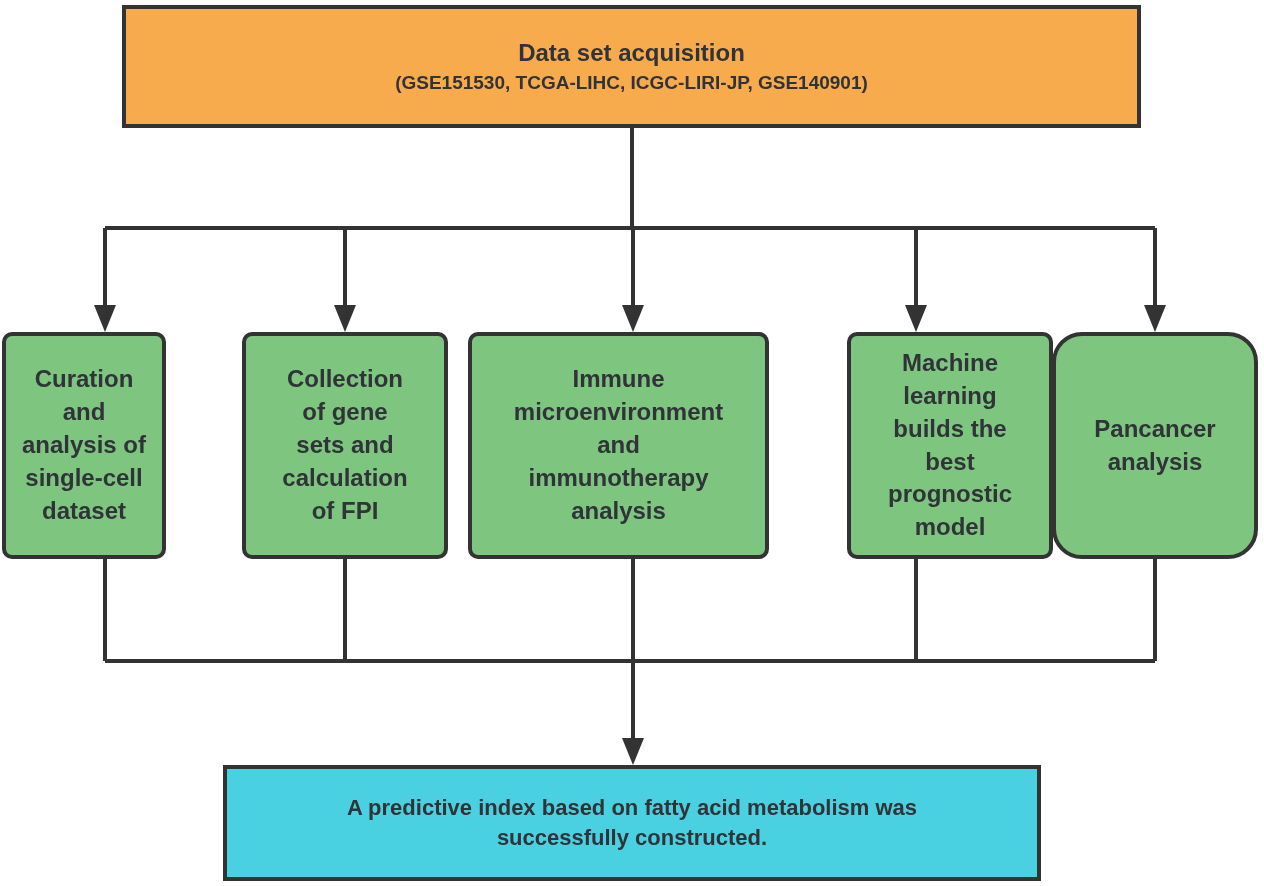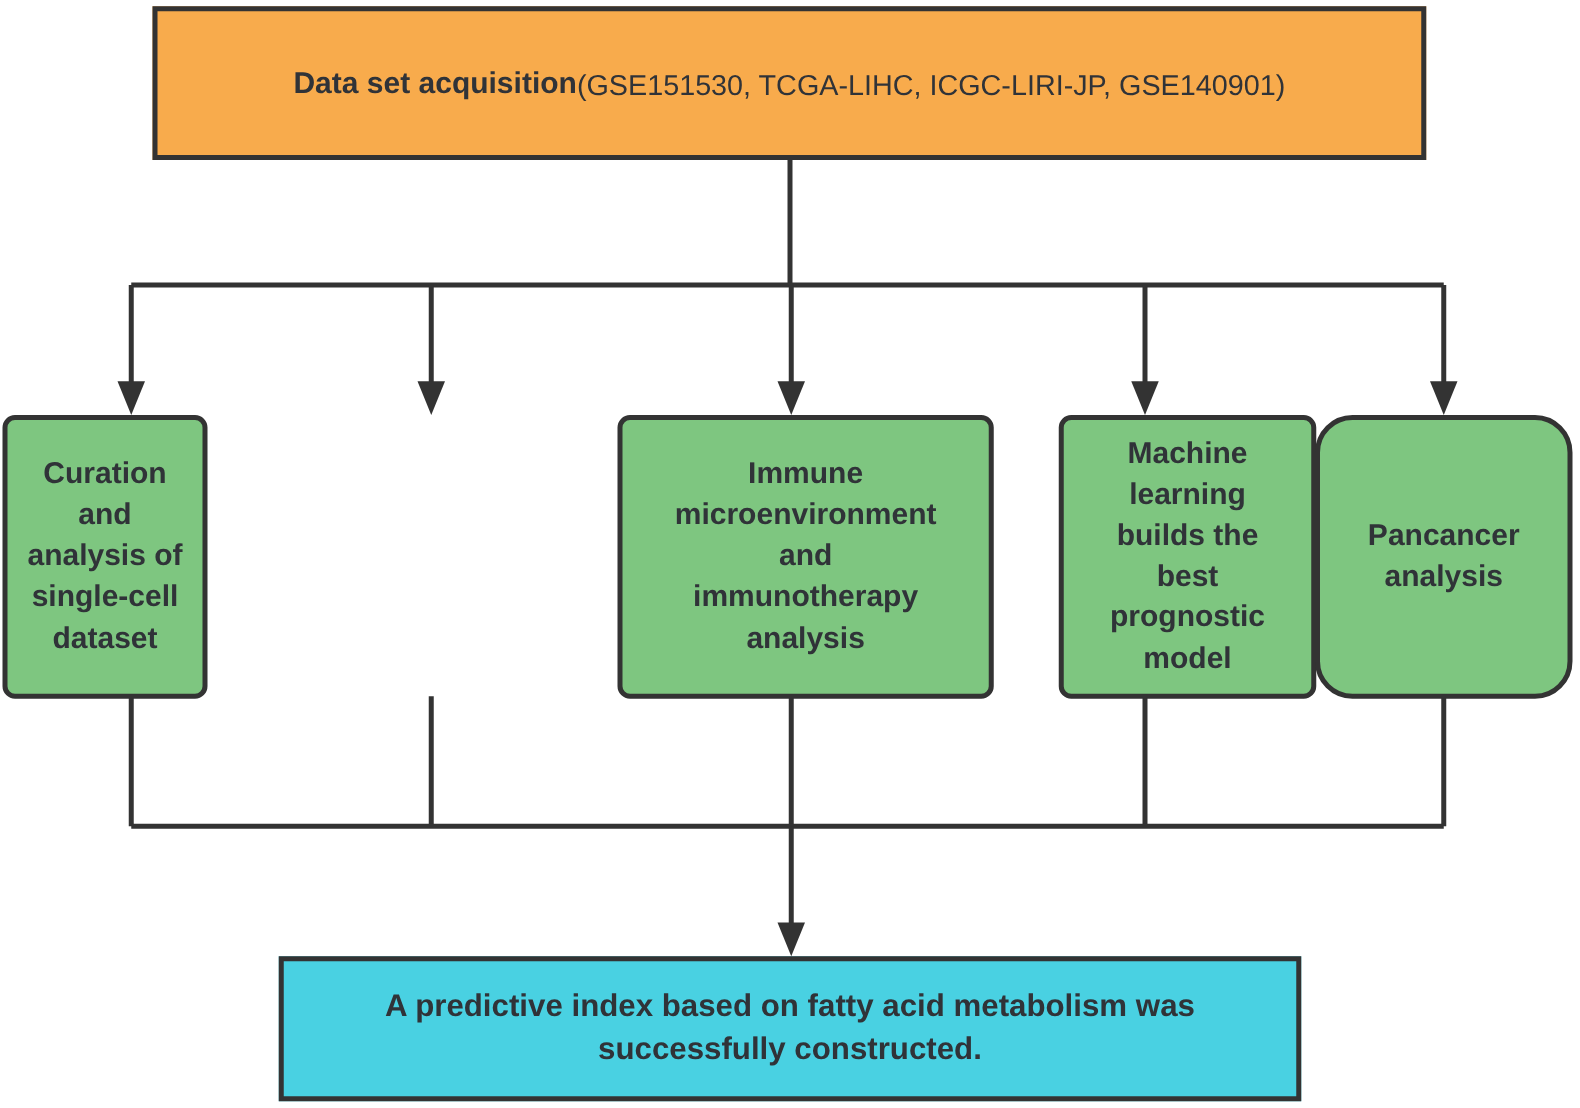--- a/index.html
+++ b/index.html
@@ -30,62 +30,63 @@
   .connectors polygon.head {
     fill: var(--line, #333333);
     stroke: none;
   }
   .box {
     position: absolute;
     z-index: 2;
     box-sizing: border-box;
     border: 4px solid var(--line, #333333);
     display: flex;
+    flex-direction: column;
     align-items: center;
     justify-content: center;
     text-align: center;
   }
   .box-dataset {
     left: 122px; top: 5px;
     width: 1019px; height: 123px;
     background: var(--dataset-fill, #F8AB4C);
   }
   .box-dataset .title {
     font-weight: bold;
     font-size: 24px;
     line-height: 1.25;
   }
   .box-dataset .subtitle {
-    font-weight: normal;
-    font-size: 23px;
+    font-weight: bold;
+    font-size: 19px;
     line-height: 1.25;
     margin-top: 3px;
   }
   .box-branch {
     top: 332px;
     height: 227px;
     background: var(--branch-fill, #7EC680);
     border-radius: 10px;
     font-weight: bold;
     font-size: 24px;
     line-height: 1.37;
     white-space: pre-line;
     padding: 4px;
   }
   .box-branch-1 { left: 2px;    width: 164px; }
   .box-branch-2 { left: 242px;  width: 206px; }
-  .box-branch-3 { left: 494px;  width: 301px; }
+  .box-branch-3 { left: 468px;  width: 301px; }
   .box-branch-4 { left: 847px;  width: 206px; }
   .box-branch-5 { left: 1052px; width: 206px; border-radius: 30px; }
   .box-conclusion {
     left: 223px; top: 765px;
     width: 818px; height: 116px;
     background: var(--conclusion-fill, #49D1E2);
     font-weight: bold;
-    font-size: 25px;
+    font-size: 22px;
     line-height: 1.35;
     white-space: pre-line;
   }
 </style>
 </head>
 <body>
 
 <div class="canvas">
 
   <svg class="connectors" viewBox="0 0 1264 886" xmlns="http://www.w3.org/2000/svg">
@@ -122,20 +123,27 @@
     <div class="subtitle">(GSE151530, TCGA-LIHC, ICGC-LIRI-JP, GSE140901)</div>
   </div>
 
   <div class="box box-branch box-branch-1">
     <div>Curation
 and
 analysis of
 single-cell
 dataset</div>
   </div>
+  <div class="box box-branch box-branch-2">
+    <div>Collection
+of gene
+sets and
+calculation
+of FPI</div>
+  </div>
   <div class="box box-branch box-branch-3">
     <div>Immune
 microenvironment
 and
 immunotherapy
 analysis</div>
   </div>
   <div class="box box-branch box-branch-4">
     <div>Machine
 learning

